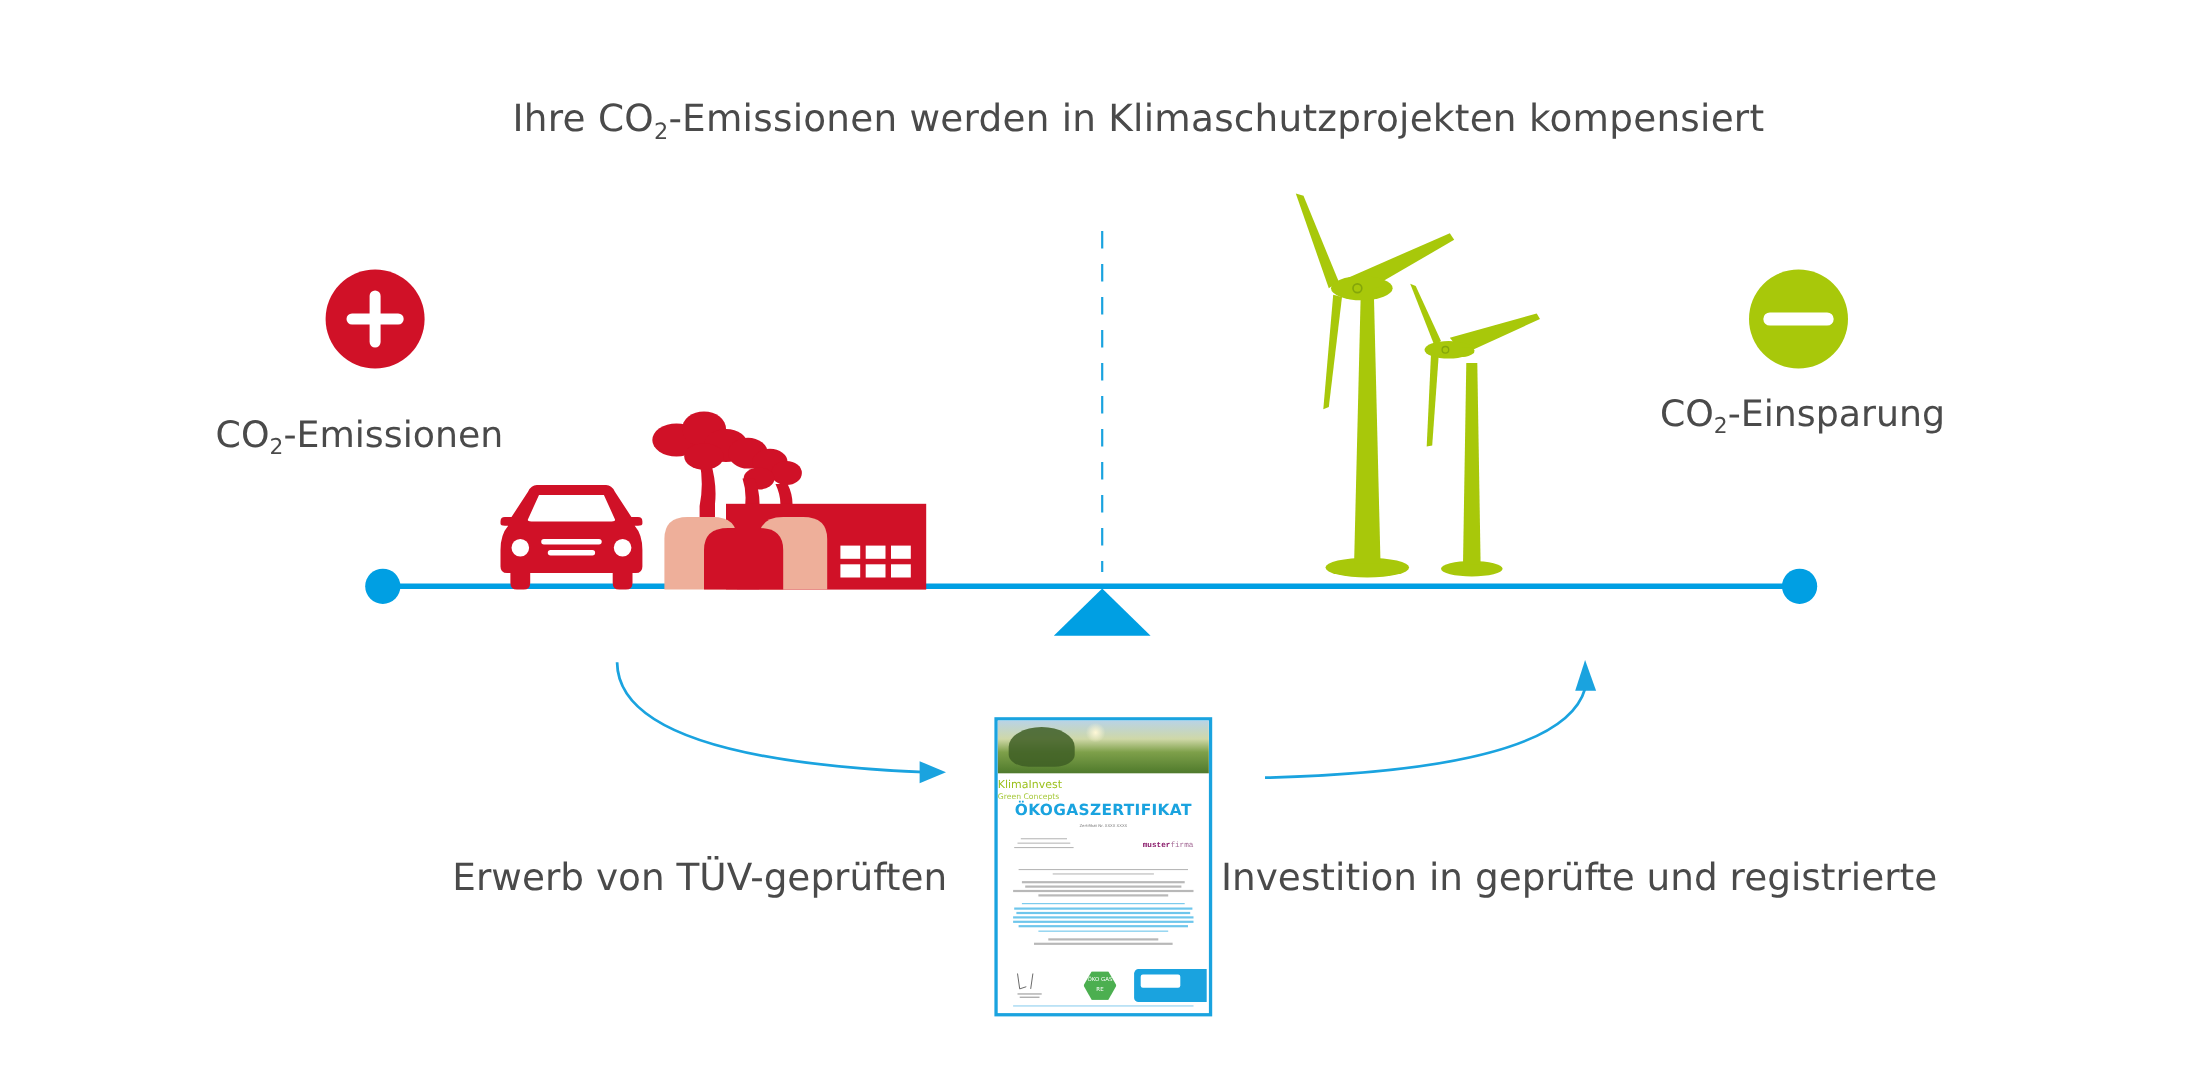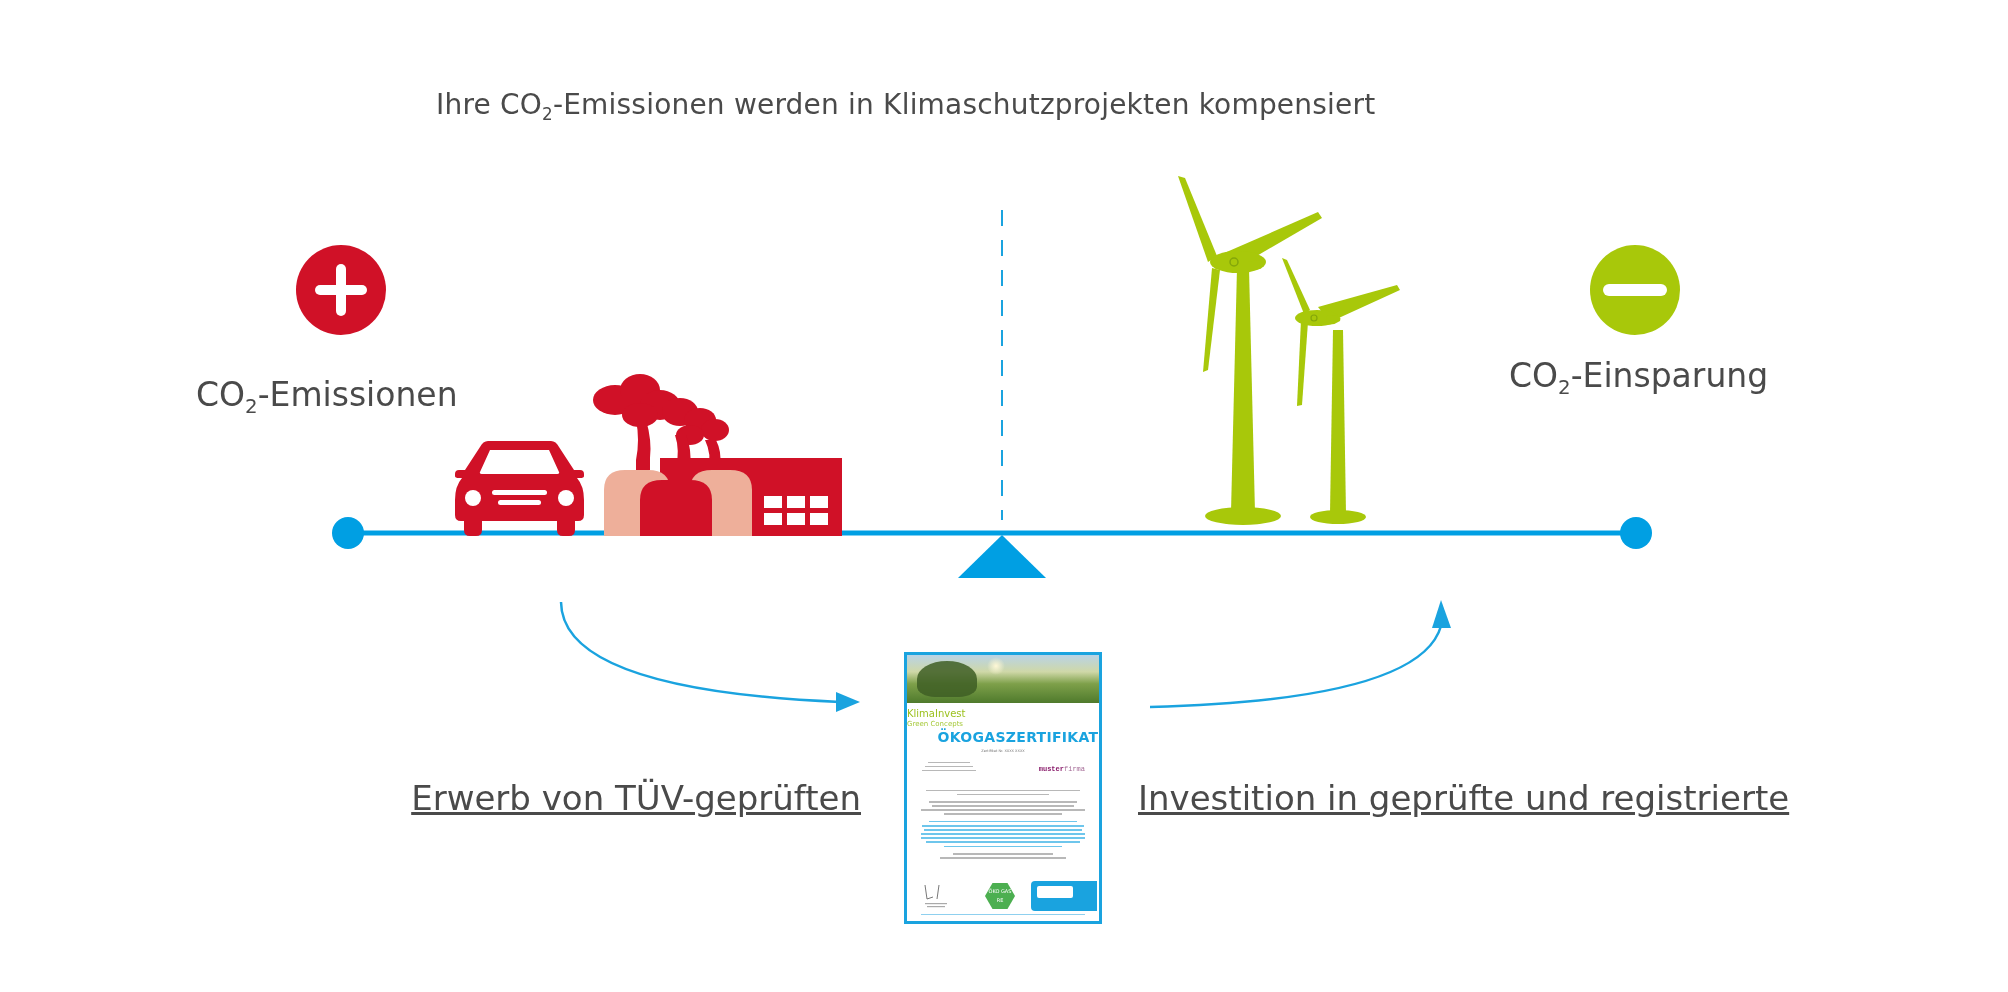--- a/index.html
+++ b/index.html
@@ -1,39 +1,39 @@
 <!DOCTYPE html>
 <html><head>
 <meta charset="utf-8">
 <style>
   html, body { margin: 0; padding: 0; background: #ffffff; }
   body { width: 2008px; height: 992px; position: relative; overflow: hidden;
          font-family: "DejaVu Sans", "Liberation Sans", sans-serif; color: #4a4a4a; }
   .abs { position: absolute; }
-  .title { left: 436px; top: 88px; font-size: 28px; letter-spacing: 0.2px; white-space: nowrap; }
+  .title { left: 466px; top: 88px; font-size: 34px; letter-spacing: 0.2px; white-space: nowrap; }
   .label { font-size: 33px; white-space: nowrap; }
   sub { font-size: 60%; vertical-align: -0.35em; line-height: 0; }
-  .desc { font-size: 34px; line-height: 52px; white-space: nowrap; text-decoration: underline; }
+  .desc { font-size: 34px; line-height: 52px; white-space: nowrap; }
   .desc-left { right: 1147px; top: 772px; text-align: right; }
-  .desc-right { left: 1138px; top: 772px; text-align: right; }
+  .desc-right { left: 1110px; top: 772px; text-align: right; }
   .lbl-left { left: 196px; top: 375px; }
   .lbl-right { left: 1509px; top: 356px; }
   svg.canvas { position: absolute; left: 0; top: 0; }
   .cert { left: 904px; top: 652px; width: 198px; height: 272px; border: 3px solid #1aa3df;
           background: #fff; box-sizing: border-box; overflow: hidden; }
   .cert-photo { position: absolute; left: 0; top: 0; width: 100%; height: 48px;
      background: linear-gradient(180deg, #b9d3e6 0%, #cfd8a8 35%, #7ea04a 60%, #4f7a2c 100%); }
   .cert-sun { position: absolute; left: 80px; top: 2px; width: 18px; height: 18px; border-radius: 50%;
      background: radial-gradient(circle, #fff8d6 0%, rgba(255,248,214,0) 70%); }
   .cert-tree { position: absolute; left: 10px; top: 6px; width: 60px; height: 36px; border-radius: 50% 50% 30% 30%;
      background: #3e5e24; opacity: .85; }
   .cert-logo { position: absolute; top: 54px; left: 0; width: 100%; text-align: left; font-size: 10px; color: #9cc11e; line-height: 10px; }
   .cert-logo .sub { font-size: 7px; color: #a6c93a; }
   .cert-title { position: absolute; top: 74px; left: 0; width: 100%; text-align: center; font-weight: bold;
-     font-size: 14px; color: #1aa3df; letter-spacing: 0.3px; margin-left: 15px; }
+     font-size: 14px; color: #1aa3df; letter-spacing: 0.3px; }
   .cert-no { position: absolute; top: 94px; left: 0; width: 100%; text-align: center; font-size: 3.5px; color: #777; }
   .cert-firm { position: absolute; top: 110px; right: 14px; font-size: 7px; color: #8a1c6b; font-weight: bold; font-family: Liberation Mono, monospace; }
   .cert-firm span { font-weight: normal; color: #a46a96; }
   .cert-lines { position: absolute; left: 12px; right: 12px; }
   .cert-line { height: 1.5px; margin: 2.6px auto; background: #b8b8b8; }
   .cert-line.blue { background: #6ec6ec; }
   .cert-badge { position: absolute; left: 78px; top: 228px; width: 30px; height: 26px; background: #4caf50;
      clip-path: polygon(25% 0, 75% 0, 100% 50%, 75% 100%, 25% 100%, 0 50%); color: #fff; font-size: 5px; text-align: center; line-height: 9px; padding-top: 4px; box-sizing: border-box; }
   .cert-tuv { position: absolute; right: 2px; top: 226px; width: 66px; height: 30px; background: #1aa3df; border-radius: 4px 0 0 4px; }
   .cert-tuv .inner { position: absolute; left: 6px; top: 5px; width: 36px; height: 12px; background: #fff; border-radius: 2px; }

